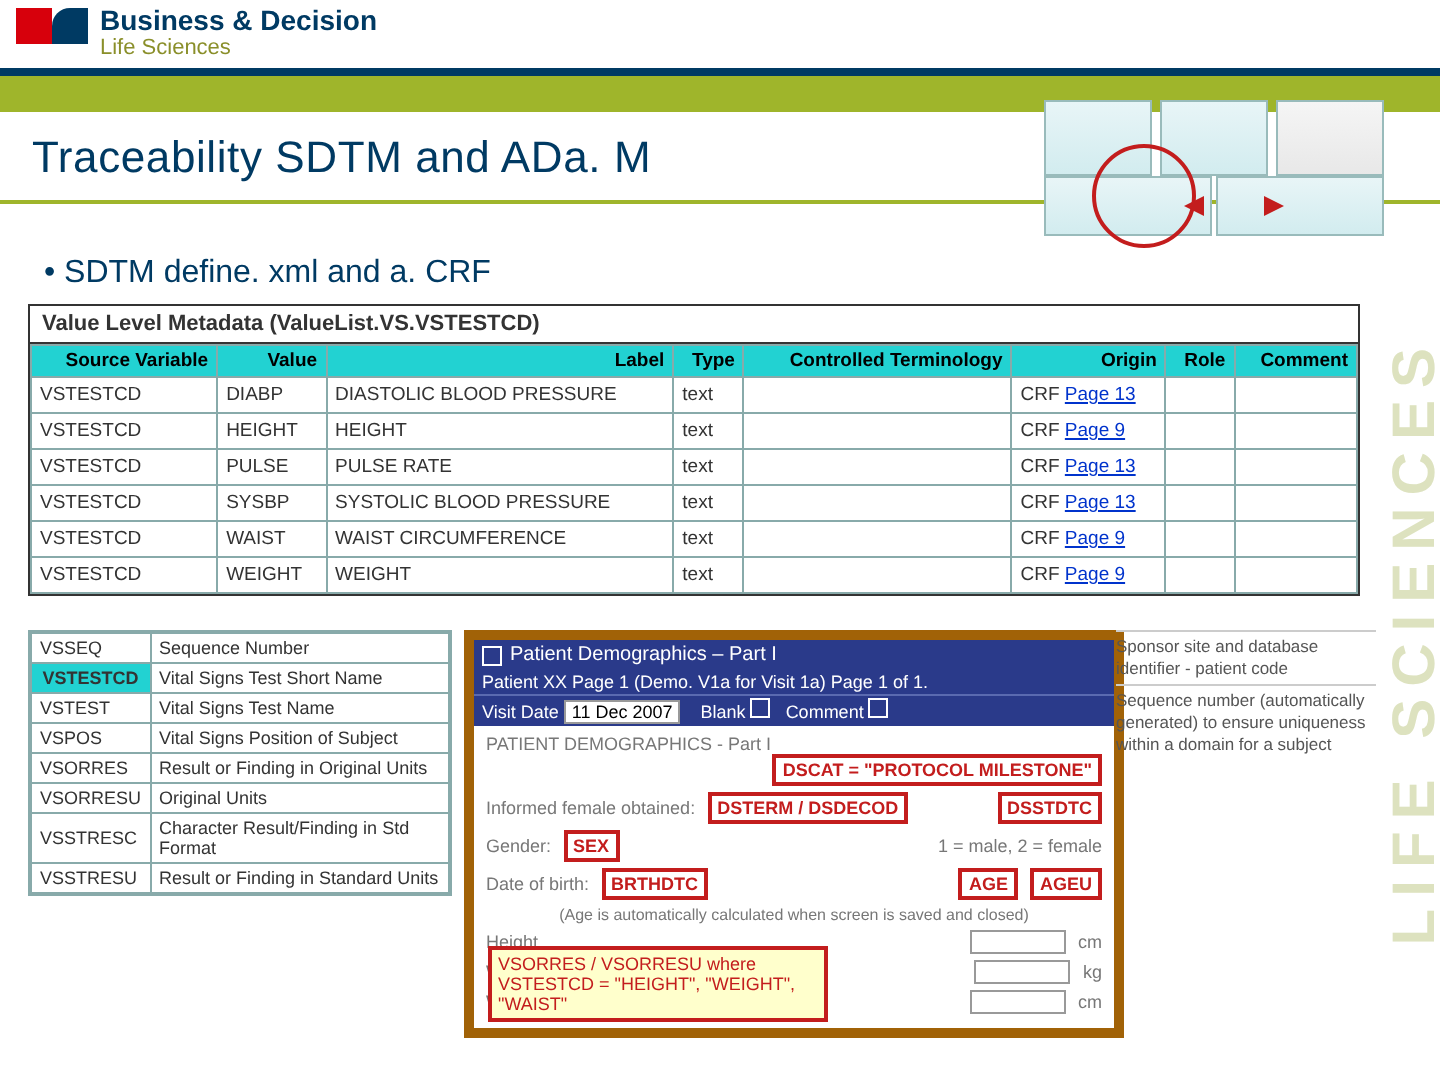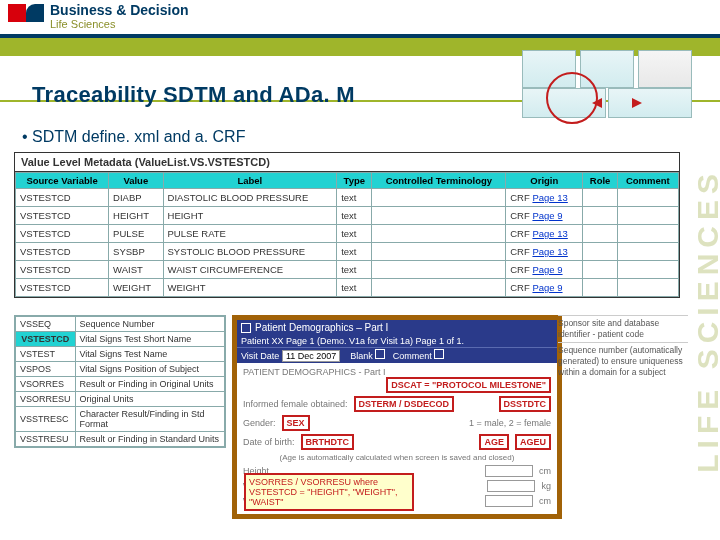--- a/index.html
+++ b/index.html
@@ -7,21 +7,21 @@
   
   .logo{position:absolute;top:0;left:0;right:0;height:30px;background:#fff}
   .logo .mark{position:absolute;top:4px;left:8px;width:18px;height:18px;background:#d7000c}
   .logo .mark2{position:absolute;top:4px;left:26px;width:18px;height:18px;background:#003a63;border-radius:50% 0 0 0}
   .logo .name{position:absolute;top:2px;left:50px;font-size:14px;font-weight:700;color:#003a63}
   .logo .tag{position:absolute;top:18px;left:50px;font-size:11px;color:#8a8f2a}
   .topbar{position:absolute;top:34px;left:0;right:0;height:4px;background:#003a63}
   .greenbar{position:absolute;top:38px;left:0;right:0;height:18px;background:#9fb52b}
   
   .title-strip{position:absolute;top:60px;left:0;right:0;height:40px;background:#fff;border-bottom:2px solid #9fb52b}
-  .title-strip h1{margin:16px;padding:6px 0 0 16px;font-size:22px;font-weight:700;color:#003a63;letter-spacing:.3px}
+  .title-strip h1{margin:0;padding:6px 0 0 16px;font-size:22px;font-weight:400;color:#003a63;letter-spacing:.3px}
   
   .thumbs{position:absolute;top:50px;right:28px;width:170px;height:70px}
   .thumb{position:absolute;border:1px solid #9bb;background:linear-gradient(#e8f5f7,#d2ecef)}
   .thumb.a{top:0;left:0;width:52px;height:36px}
   .thumb.b{top:0;left:58px;width:52px;height:36px}
   .thumb.c{top:0;left:116px;width:52px;height:36px;background:linear-gradient(#f5f5f5,#e8e8e8)}
   .thumb.d{top:38px;left:0;width:82px;height:28px}
   .thumb.e{top:38px;left:86px;width:82px;height:28px}
   .circ{position:absolute;top:22px;left:24px;width:48px;height:48px;border:2px solid #c31d1d;border-radius:50%}
   .arrow-r{position:absolute;top:48px;left:110px;width:0;height:0;border-top:5px solid transparent;border-bottom:5px solid transparent;border-left:10px solid #c31d1d}
@@ -30,21 +30,21 @@
   .bullet{position:absolute;top:128px;left:22px;font-size:16px;color:#003a63}
   .bullet::before{content:"• ";color:#003a63}
   
   .side-text{position:absolute;right:0;top:130px;height:380px;width:24px;display:flex;align-items:center;justify-content:center}
   .side-text span{writing-mode:vertical-rl;transform:rotate(180deg);font-size:30px;letter-spacing:6px;color:#dde2bf;font-weight:700}
   
   .vlm{position:absolute;top:152px;left:14px;right:40px;border:1px solid #333;background:#fff}
   .vlm .caption{padding:3px 6px;font-size:11px;font-weight:700;background:#fff;border-bottom:1px solid #333}
   table{border-collapse:collapse;width:100%}
   th,td{border:1px solid #8aa;padding:2px 4px;font-size:9.5px;text-align:left;vertical-align:middle}
-  th{background:#22d2d2;color:#000;font-weight:700;text-align:center}
+  th{background:#22d2d2;color:#000;font-weight:700;text-align:right}
   .vlm tbody tr{height:18px}
   .lnk{color:#0033cc;text-decoration:underline}
   
   .vars{position:absolute;top:315px;left:14px;width:210px;border:1px solid #8aa}
   .vars td{font-size:9px}
   .vars .hd{background:#22d2d2;font-weight:700;text-align:center}
   
   .crf{position:absolute;top:315px;left:232px;width:320px;border:5px solid #a16207;background:#fff}
   .crf .bar{background:#2a3a8a;color:#fff;padding:2px 4px;font-size:10px;display:flex;align-items:center;gap:4px}
   .crf .bar .box{display:inline-block;width:8px;height:8px;border:1px solid #fff}

